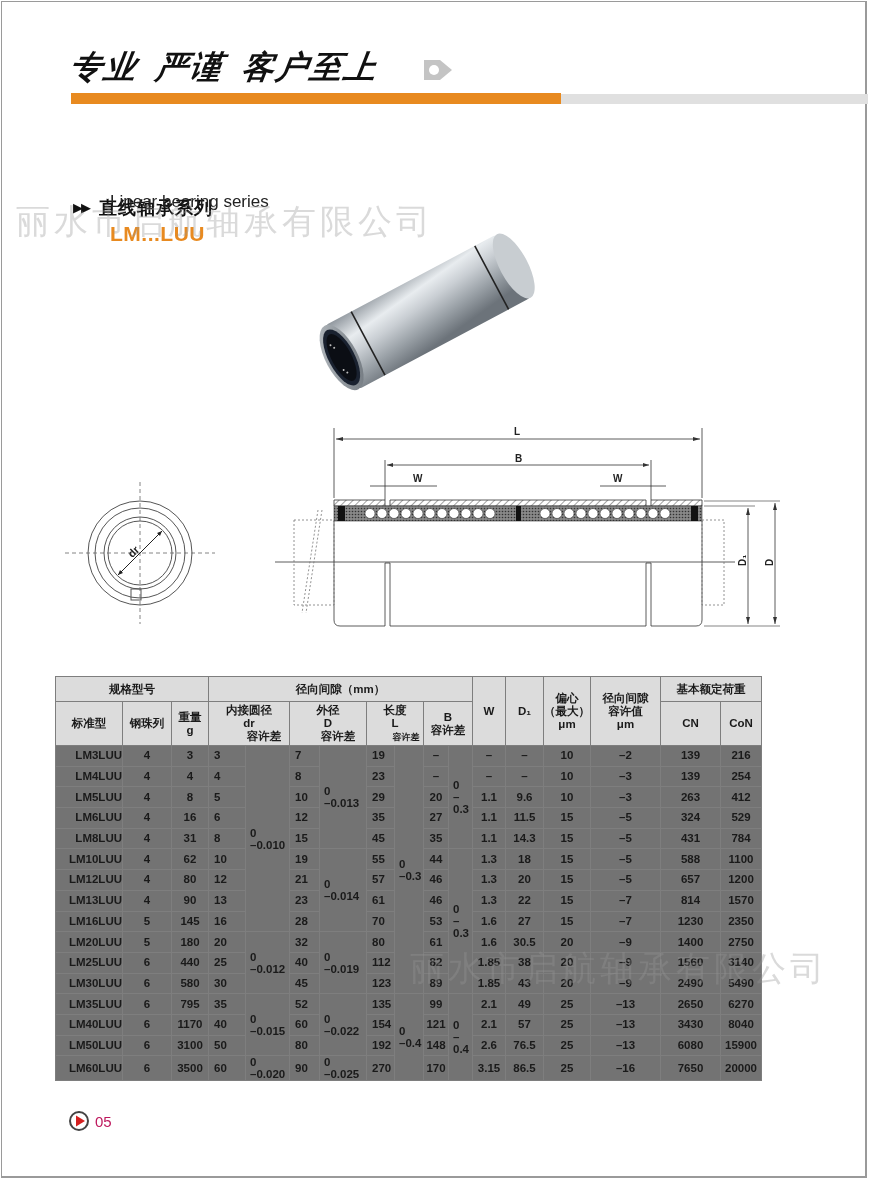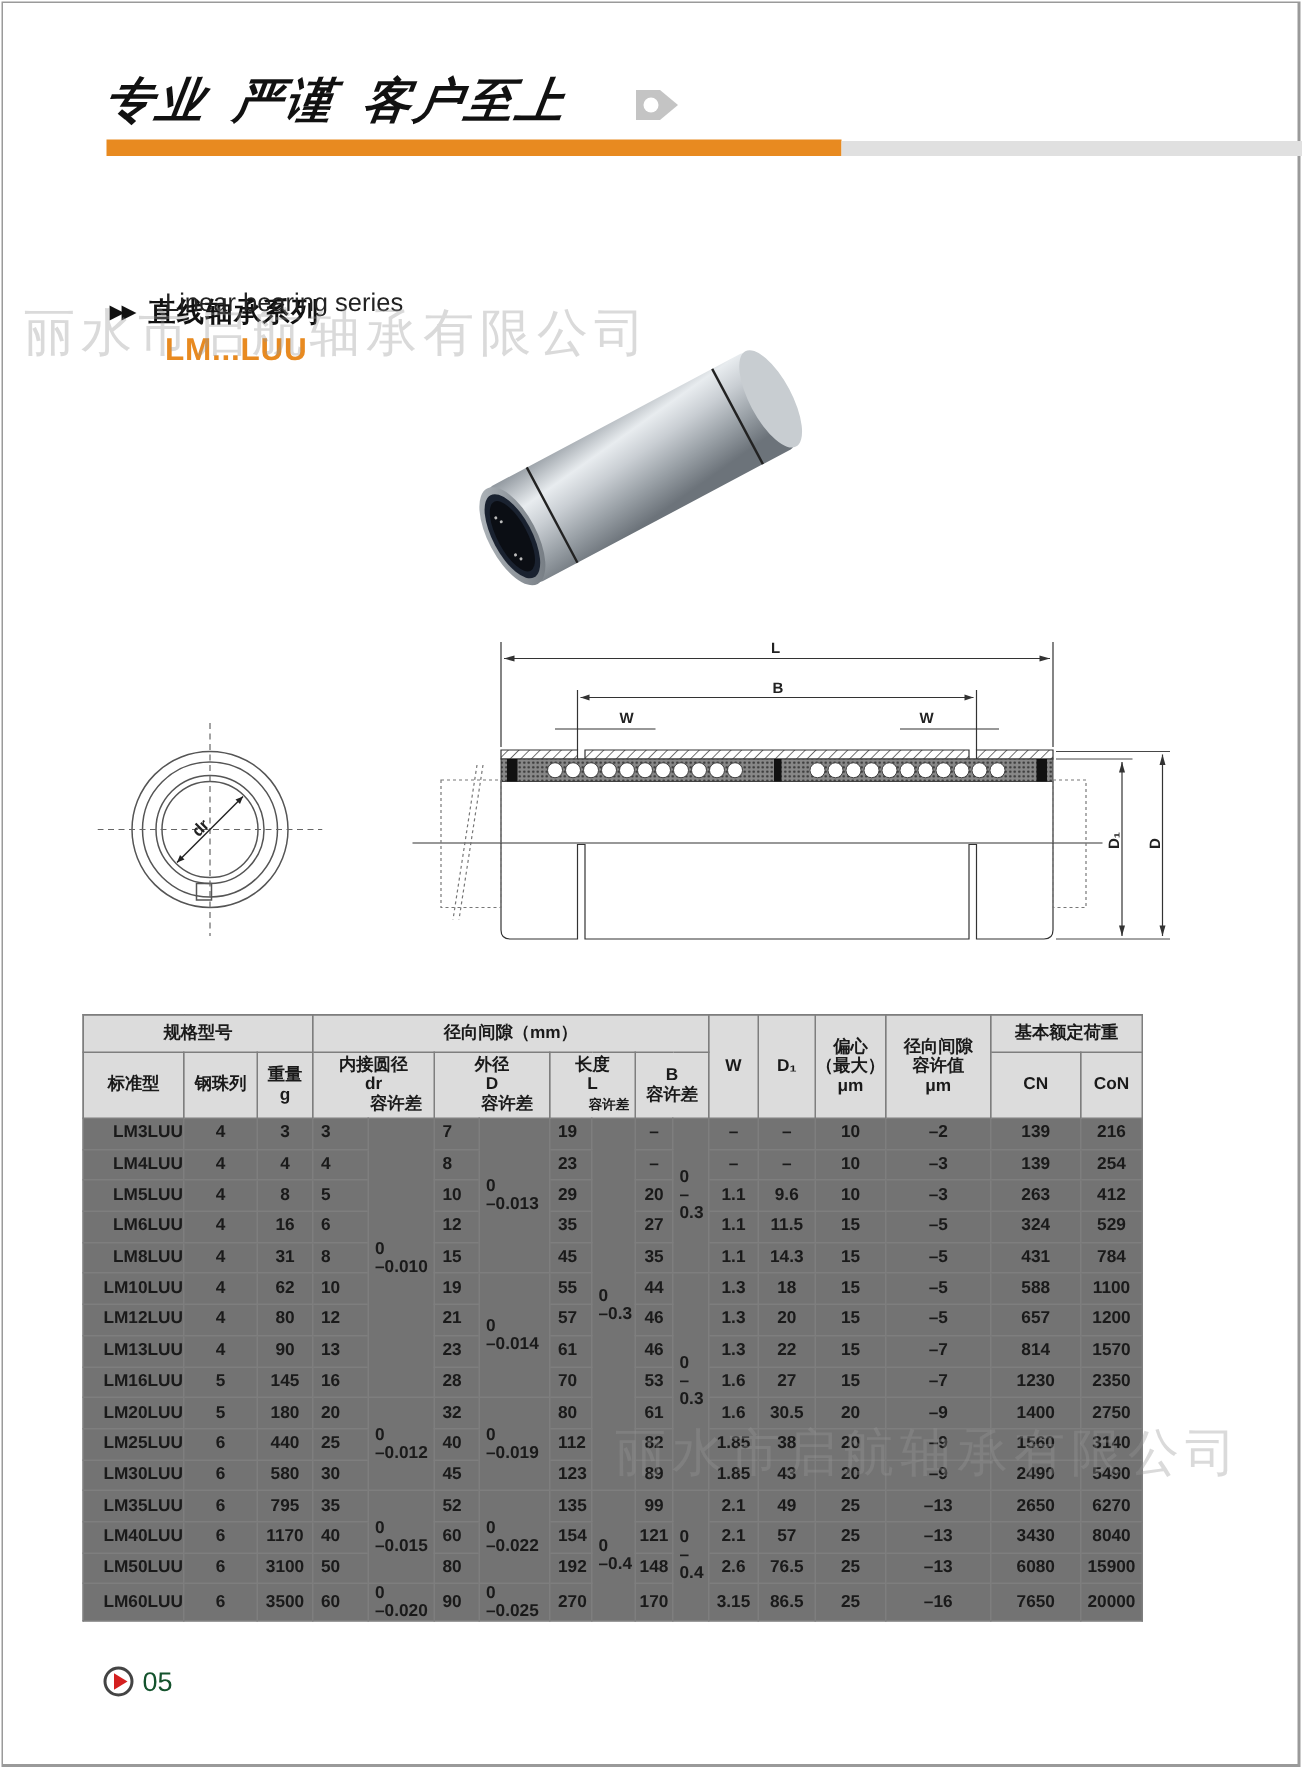--- a/index.html
+++ b/index.html
@@ -22,21 +22,21 @@
   .section-view { position:absolute; left:270px; top:420px; width:520px; height:215px; }
   table.spec { position:absolute; left:55px; top:676px; border-collapse:collapse; font-size:11.5px; font-weight:bold; color:#1a1a1a; background:#737373; }
   table.spec td, table.spec th { border:1px solid #7e7e7e; padding:0; text-align:center; vertical-align:middle; line-height:13px; }
   table.spec th { background:#dcdcdc; font-size:11.5px; }
   table.spec td.m { text-align:right; padding-left:4px; }
   table.spec td.l { text-align:left; padding-left:5px; }
   table.spec td.tol { text-align:left; padding-left:4px; line-height:12px; }
   table.spec tr.r td { height:19.7px; }
   .tol-low { display:block; }
   .footer { position:absolute; left:68px; top:1110px; display:flex; align-items:center; gap:5px; }
-  .pagenum { font-size:18px; color:#14532d; }
+  .pagenum { font-size:15px; color:#be185d; }
 </style>
 </head>
 <body>
 
 <div class="page-frame"></div>
 
 <div class="slogan">
   <span>专业</span><span>严谨</span><span>客户至上</span>
 </div>
 <svg class="slogan-arrow" viewBox="0 0 34 36">

